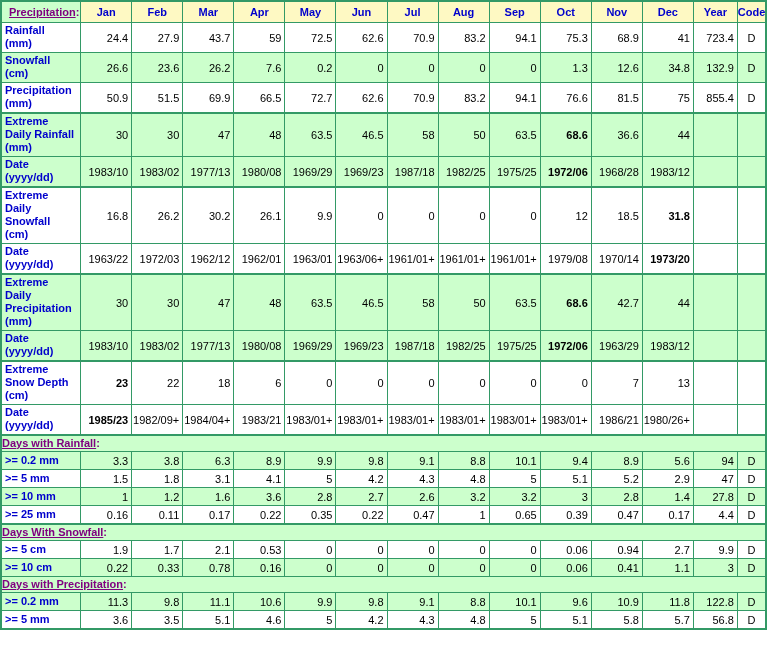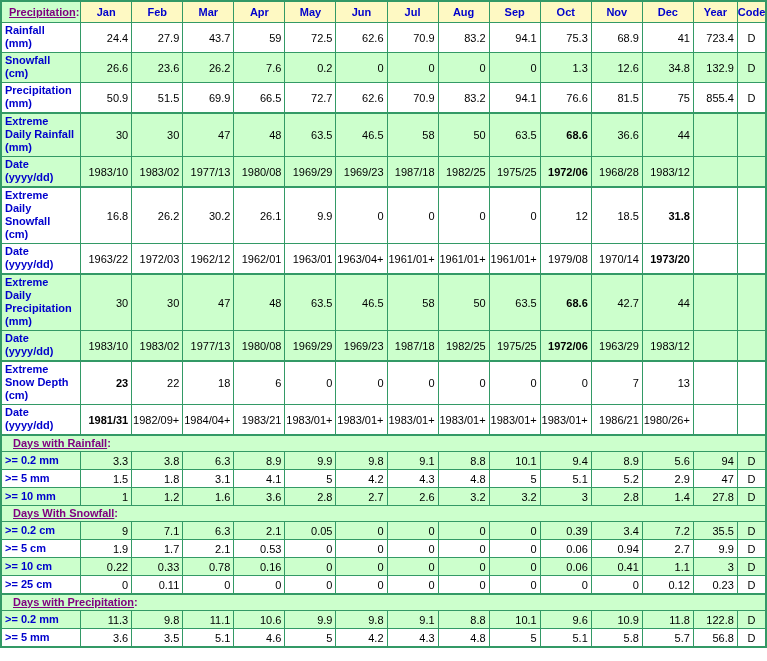--- a/index.html
+++ b/index.html
@@ -8,21 +8,21 @@
   table{border-collapse:collapse;table-layout:fixed;width:767px;border:2px solid #339966;}
   td,th{border:1px solid #339966;font-size:11px;overflow:hidden;white-space:nowrap;}
   tr.g{background:#ccffcc;}
   tr.w{background:#ffffff;}
   tr.end td, tr.end th{border-bottom:2px solid #339966;}
   th.month,th.yearh,th.codeh{color:#0000cc;font-weight:bold;text-align:center;padding:4px 0;background:#fef9c3;}
   td.label{color:#0000cc;font-weight:bold;text-align:left;padding:1px 1px 2px 3px;line-height:13px;vertical-align:top;}
   th.titlecell{background:#ccffcc;text-align:left;padding:4px 1px 4px 7px;margin-top:29px;}
   td.val{text-align:right;padding:1px 3px 1px 0;color:#000000;vertical-align:middle;}
   td.code{text-align:center;color:#000000;vertical-align:middle;padding:1px 2px;}
-  td.section{background:#ccffcc;text-align:left;padding:1px 1px 1px 11px;line-height:13px;}
+  td.section{background:#ccffcc;text-align:left;padding:1px 1px 1px 0;line-height:13px;}
   .plink{color:#800080;font-weight:bold;text-decoration:underline;}
   .pcolon{color:#800080;font-weight:bold;text-decoration:none;}
   .b{font-weight:bold;}
   tr.dayrow td{line-height:14px;}
 </style>
 </head>
 <body>
 
 <div class="wrap">
   <table id="tbl">
@@ -165,21 +165,21 @@
           <td class="val"></td>
           <td class="code"></td>
         </tr>
         <tr class="w end">
           <td class="label"><span>Date</span><br><span>(yyyy/dd)</span></td>
           <td class="val">1963/22</td>
           <td class="val">1972/03</td>
           <td class="val">1962/12</td>
           <td class="val">1962/01</td>
           <td class="val">1963/01</td>
-          <td class="val">1963/04+</td>
+          <td class="val">1963/06+</td>
           <td class="val">1961/01+</td>
           <td class="val">1961/01+</td>
           <td class="val">1961/01+</td>
           <td class="val">1979/08</td>
           <td class="val">1970/14</td>
           <td class="val b">1973/20</td>
           <td class="val"></td>
           <td class="code"></td>
         </tr>
         <tr class="g">
@@ -228,21 +228,21 @@
           <td class="val">0</td>
           <td class="val">0</td>
           <td class="val">0</td>
           <td class="val">7</td>
           <td class="val">13</td>
           <td class="val"></td>
           <td class="code"></td>
         </tr>
         <tr class="w end">
           <td class="label"><span>Date</span><br><span>(yyyy/dd)</span></td>
-          <td class="val b">1981/31</td>
+          <td class="val b">1985/23</td>
           <td class="val">1982/09+</td>
           <td class="val">1984/04+</td>
           <td class="val">1983/21</td>
           <td class="val">1983/01+</td>
           <td class="val">1983/01+</td>
           <td class="val">1983/01+</td>
           <td class="val">1983/01+</td>
           <td class="val">1983/01+</td>
           <td class="val">1983/01+</td>
           <td class="val">1986/21</td>
@@ -297,39 +297,39 @@
           <td class="val">2.7</td>
           <td class="val">2.6</td>
           <td class="val">3.2</td>
           <td class="val">3.2</td>
           <td class="val">3</td>
           <td class="val">2.8</td>
           <td class="val">1.4</td>
           <td class="val">27.8</td>
           <td class="code">D</td>
         </tr>
+        <tr class="w end dayrow">
+          <td class="label"><span>&gt;= 25 mm</span></td>
+          <td class="val">0.16</td>
+          <td class="val">0.11</td>
+          <td class="val">0.17</td>
+          <td class="val">0.22</td>
+          <td class="val">0.35</td>
+          <td class="val">0.22</td>
+          <td class="val">0.47</td>
+          <td class="val">1</td>
+          <td class="val">0.65</td>
+          <td class="val">0.39</td>
+          <td class="val">0.47</td>
+          <td class="val">0.17</td>
+          <td class="val">4.4</td>
+          <td class="code">D</td>
+        </tr>
         <tr class="g">
           <td class="section" colspan="15"><span class="plink">Days With Snowfall</span><span class="pcolon">:</span></td>
-        </tr>
-        <tr class="g dayrow">
-          <td class="label"><span>&gt;= 0.2 cm</span></td>
-          <td class="val">9</td>
-          <td class="val">7.1</td>
-          <td class="val">6.3</td>
-          <td class="val">2.1</td>
-          <td class="val">0.05</td>
-          <td class="val">0</td>
-          <td class="val">0</td>
-          <td class="val">0</td>
-          <td class="val">0</td>
-          <td class="val">0.39</td>
-          <td class="val">3.4</td>
-          <td class="val">7.2</td>
-          <td class="val">35.5</td>
-          <td class="code">D</td>
         </tr>
         <tr class="w dayrow">
           <td class="label"><span>&gt;= 5 cm</span></td>
           <td class="val">1.9</td>
           <td class="val">1.7</td>
           <td class="val">2.1</td>
           <td class="val">0.53</td>
           <td class="val">0</td>
           <td class="val">0</td>
           <td class="val">0</td>
@@ -349,37 +349,20 @@
           <td class="val">0.16</td>
           <td class="val">0</td>
           <td class="val">0</td>
           <td class="val">0</td>
           <td class="val">0</td>
           <td class="val">0</td>
           <td class="val">0.06</td>
           <td class="val">0.41</td>
           <td class="val">1.1</td>
           <td class="val">3</td>
-          <td class="code">D</td>
-        </tr>
-        <tr class="w end dayrow">
-          <td class="label"><span>&gt;= 25 cm</span></td>
-          <td class="val">0</td>
-          <td class="val">0.11</td>
-          <td class="val">0</td>
-          <td class="val">0</td>
-          <td class="val">0</td>
-          <td class="val">0</td>
-          <td class="val">0</td>
-          <td class="val">0</td>
-          <td class="val">0</td>
-          <td class="val">0</td>
-          <td class="val">0</td>
-          <td class="val">0.12</td>
-          <td class="val">0.23</td>
           <td class="code">D</td>
         </tr>
         <tr class="g">
           <td class="section" colspan="15"><span class="plink">Days with Precipitation</span><span class="pcolon">:</span></td>
         </tr>
         <tr class="g dayrow">
           <td class="label"><span>&gt;= 0.2 mm</span></td>
           <td class="val">11.3</td>
           <td class="val">9.8</td>
           <td class="val">11.1</td>

